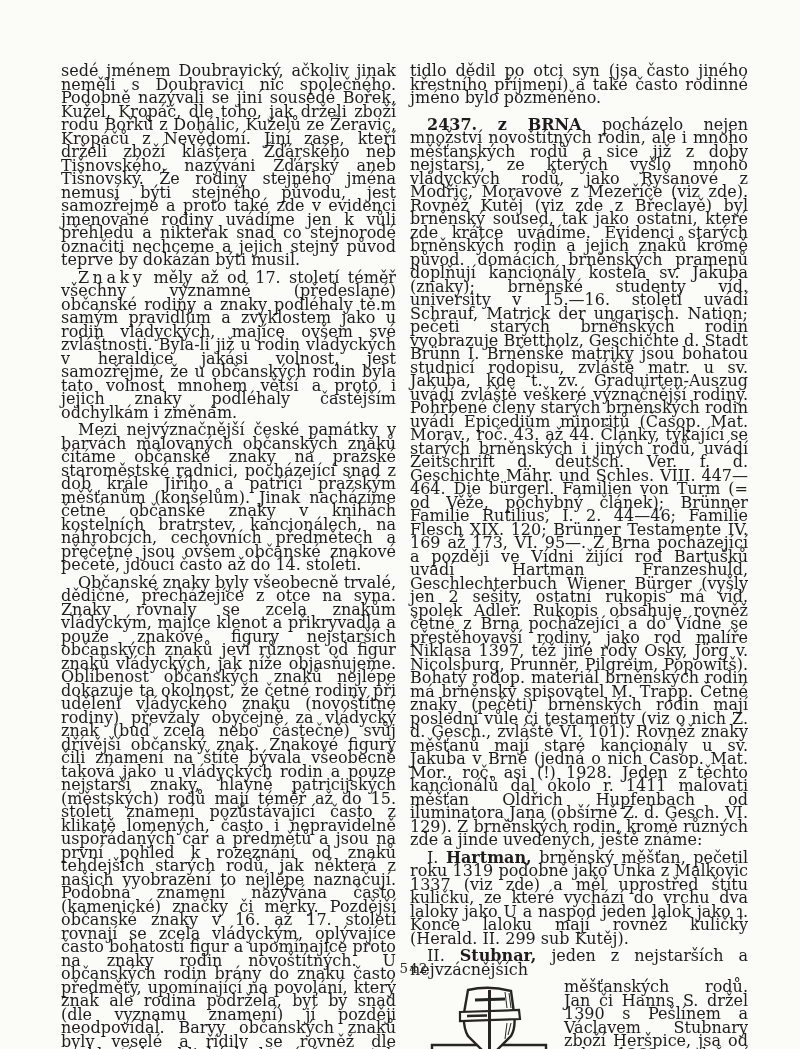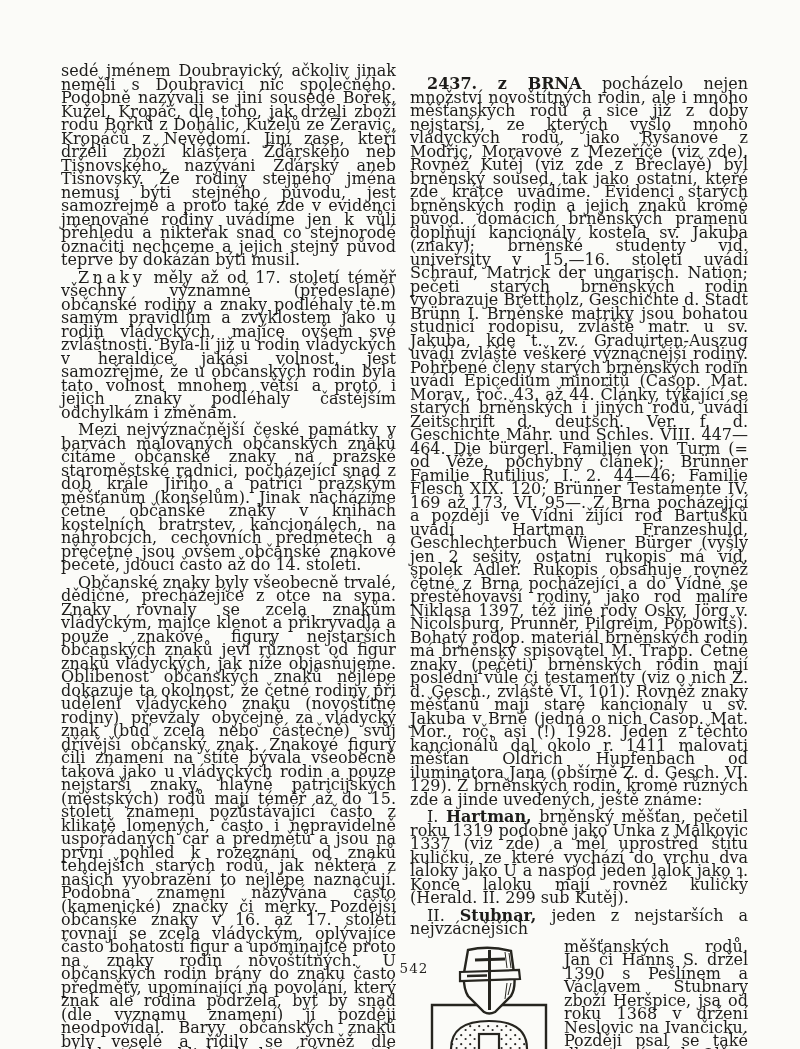--- a/index.html
+++ b/index.html
@@ -32,20 +32,21 @@
 <body>
 
 <div class="col col-left">
   <p><span>sedé jménem Doubravický, ačkoliv jinak neměli s Doubravicí nic společného. Podobně nazývali se jiní sousedé Bořek, Kužel, Kropáč, dle toho, jak drželi zboží rodu Bořků z Dohálic, Kuželů ze Žeravic, Kropáčů z Nevědomí. Jiní zase, kteří drželi zboží kláštera Žďárského neb Tišnovského, nazýváni Žďárský aneb Tišnovský. Že rodiny stejného jména nemusí býti stejného původu, jest samozřejmé a proto také zde v evidenci jmenované rodiny uvádíme jen k vůli přehledu a nikterak snad co stejnorodé označiti nechceme a jejich stejný původ teprve by dokázán býti musil.</span></p>
   <p class="indent"><span class="lead-spaced">Znaky</span><span> měly až od 17. století téměř všechny významné (předeslané) občanské rodiny a znaky podléhaly tě.m samým pravidlům a zvyklostem jako u rodin vládyckých, majíce ovšem své zvláštnosti. Byla-li již u rodin vládyckých v heraldice jakási volnost, jest samozřejmé, že u občanských rodin byla tato volnost mnohem větší a proto i jejich znaky podléhaly častějším odchylkám i změnám.</span></p>
   <p class="indent"><span>Mezi nejvýznačnější české památky v barvách malovaných občanských znaků čítáme občanské znaky na pražské staroměstské radnici, pocházející snad z dob krále Jiřího a patřící pražským měšťanům (konšelům). Jinak nacházíme četné občanské znaky v knihách kostelních bratrstev, kancionálech, na náhrobcích, cechovních předmětech a přečetné jsou ovšem občanské znakové pečetě, jdoucí často až do 14. století.</span></p>
   <p class="indent"><span>Občanské znaky byly všeobecně trvalé, dědičné, přecházejíce z otce na syna. Znaky rovnaly se zcela znakům vládyckým, majíce klenot a přikryvadla a pouze znakové figury nejstarších občanských znaků jeví různost od figur znaků vládyckých, jak níže objasňujeme. Oblíbenost občanských znaků nejlépe dokazuje ta okolnost, že četné rodiny při udělení vládyckého znaku (novoštítné rodiny) převzaly obyčejně za vládycký znak (buď zcela nebo částečně) svůj dřívější občanský znak. Znakové figury čili znamení na štítě bývala všeobecně taková jako u vládyckých rodin a pouze nejstarší znaky, hlavně patricijských (městských) rodů mají téměř až do 15. století znamení pozůstávající často z klikatě lomených, často i nepravidelně uspořádaných čar a předmětů a jsou na první pohled k rozeznání od znaků tehdejších starých rodů, jak některá z našich vyobrazení to nejlépe naznačují. Podobná znamení nazývána často (kamenické) značky či merky. Pozdější občanské znaky v 16. až 17. století rovnají se zcela vládyckým, oplývajíce často bohatostí figur a upomínajíce proto na znaky rodin novoštítných. U občanských rodin brány do znaku často předměty, upomínající na povolání, který znak ale rodina podržela, byť by snad (dle vyznamu znamení) jí později neodpovídal. Barvy občanských znaků byly veselé a řídily se rovněž dle zvyklostí heraldických, které časem tak se ustálily, že tvořily přesné předpisy, od kterých se žádný (ani rytec ani malíř znaků) vědomě neodchyloval. V řídkých případech jsou barvy na pečetích naznačovány herald. čárkováním. Jinak ale barvy občanských znaků jsou málo známé a proto (aby nebylo hrubě chybováno) tam, kde třeba, uvádíme barvy dle zvyklostí, často též i dle zvyklostí klenot doplňujíce (jak ovšem vždy zvláště podotkneme). U občanských znaků nacházíme často počáteční písmena rodinného jména. Že písmena se s nositelem znaku často neshodují, třeba tak objasniti, že peče-</span></p>
 </div>
 
 <div class="col col-right">
+  <p><span>tidlo dědil po otci syn (jsa často jiného křestního příjmení) a také často rodinné jméno bylo pozměněno.</span></p>
   <p class="indent entry-gap"><span class="lead-bold">2437. z BRNA</span><span> pocházelo nejen množství novoštítných rodin, ale i mnoho měšťanských rodů a sice již z doby nejstarší, ze kterých vyšlo mnoho vládyckých rodů, jako Ryšanové z Modřic, Moravové z Mezeříče (viz zde). Rovněž Kutěj (viz zde z Břeclavě) byl brněnský soused, tak jako ostatní, které zde krátce uvádíme. Evidenci starých brněnských rodin a jejich znaků kromě původ. domácích brněnských pramenů doplňují kancionály kostela sv. Jakuba (znaky); brněnské studenty víd. university v 15.—16. století uvádí Schrauf, Matrick der ungarisch. Nation; pečeti starých brněnských rodin vyobrazuje Brettholz, Geschichte d. Stadt Brünn I. Brněnské matriky jsou bohatou studnicí rodopisu, zvláště matr. u sv. Jakuba, kde t. zv. Graduirten-Auszug uvádí zvláště veškeré význačnější rodiny. Pohřbené členy starých brněnských rodin uvádí Epicedium minoritů (Časop. Mat. Morav., roč. 43. až 44. Články, týkající se starých brněnských i jiných rodů, uvádí Zeitschrift d. deutsch. Ver. f. d. Geschichte Mähr. und Schles. VIII. 447—464. Die bürgerl. Familien von Turm (= od Věže, pochybný článek); Brünner Familie Rutilius, I. 2. 44—46; Familie Flesch XIX. 120; Brünner Testamente IV. 169 až 173, VI. 95—. Z Brna pocházející a později ve Vídni žijící rod Bartušků uvádí Hartman Franzeshuld, Geschlechterbuch Wiener Bürger (vyšly jen 2 sešity, ostatní rukopis má víd. spolek Adler. Rukopis obsahuje rovněž četné z Brna pocházející a do Vídně se přestěhovavší rodiny, jako rod malíře Niklasa 1397, též jiné rody Osky, Jörg v. Nicolsburg, Prunner, Pilgreim, Popowitš). Bohatý rodop. materiál brněnských rodin má brněnský spisovatel M. Trapp. Četné znaky (pečeti) brněnských rodin mají poslední vůle či testamenty (viz o nich Z. d. Gesch., zvláště VI. 101). Rovněž znaky měšťanů mají staré kancionály u sv. Jakuba v Brně (jedná o nich Časop. Mat. Mor., roč. asi (!) 1928. Jeden z těchto kancionálů dal okolo r. 1411 malovati měšťan Oldřich Hupfenbach od iluminatora Jana (obšírně Z. d. Gesch. VI. 129). Z brněnských rodin, kromě různých zde a jinde uvedených, ještě známe:</span></p>
   <p class="indent"><span>I. </span><span class="lead-bold">Hartman,</span><span> brněnský měšťan, pečetil roku 1319 podobně jako Unka z Malkovic 1337 (viz zde) a měl uprostřed štítu kuličku, ze které vychází do vrchu dva laloky jako U a naspod jeden lalok jako ʇ. Konce laloku mají rovněž kuličky (Herald. II. 299 sub Kutěj).</span></p>
   <p class="indent"><span>II. </span><span class="lead-bold">Stubnar,</span><span> jeden z nejstarších a nejvzácnějších</span></p>
   <p>
     <span class="figure-wrap">
       <svg viewBox="0 0 132 170" xmlns="http://www.w3.org/2000/svg">
         <defs>
           <pattern id="dots" width="9" height="9" patternUnits="userSpaceOnUse">
             <circle cx="2.2" cy="2.2" r="1.1" fill="#2a2926"></circle>
             <circle cx="6.6" cy="6" r="1.1" fill="#2a2926"></circle>

